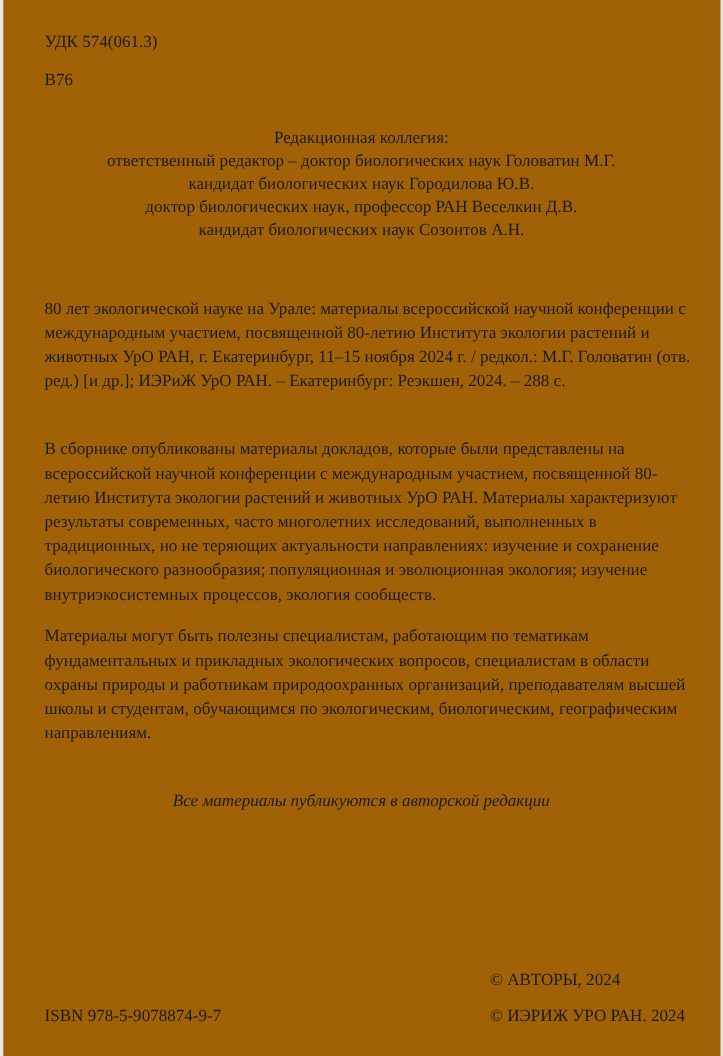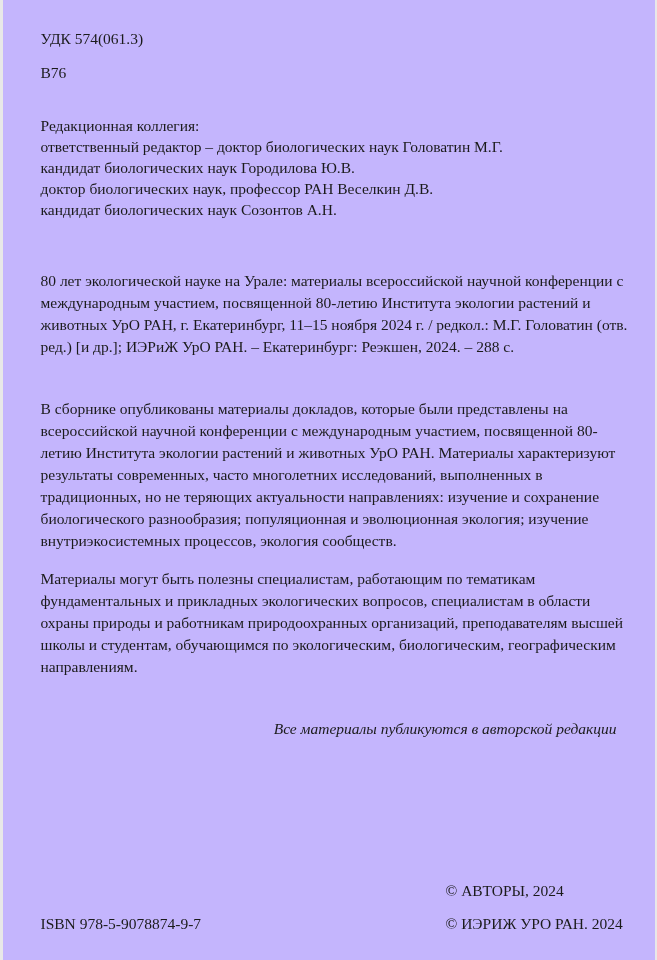--- a/index.html
+++ b/index.html
@@ -5,39 +5,39 @@
   html, body {
     margin: 0;
     padding: 0;
     background: #e8e8e8;
   }
   .page {
     position: relative;
     width: 652px;
     height: 960px;
     margin: 0 auto;
-    background: #c4b5fd;
+    background: #a16207;
     color: #1b1b1b;
     font-family: "Liberation Serif", "DejaVu Serif", serif;
     font-size: 15.5px;
     line-height: 22px;
     box-sizing: border-box;
     padding: 28px 20px 0 38px;
     overflow: hidden;
   }
   .udk {
     line-height: 21px;
   }
   .author-sign {
     margin-top: 13px;
     line-height: 21px;
   }
   .editorial {
     margin-top: 32px;
-    text-align: left;
+    text-align: center;
     line-height: 21px;
     padding-right: 18px;
   }
   .bib-entry {
     margin-top: 50px;
     max-width: 600px;
     text-align: left;
   }
   .bib-title {
     font-weight: normal;
@@ -49,21 +49,21 @@
   .abstract-p2 {
     margin-top: 8px;
     max-width: 600px;
   }
   .funding {
     margin-top: 40px;
     max-width: 600px;
   }
   .edition-note {
     margin-top: 40px;
-    text-align: right;
+    text-align: center;
     font-style: italic;
     padding-right: 18px;
   }
   .copyright-block {
     position: absolute;
     left: 443px;
     top: 880px;
     line-height: 21px;
   }
   .copyright-publisher-line {

